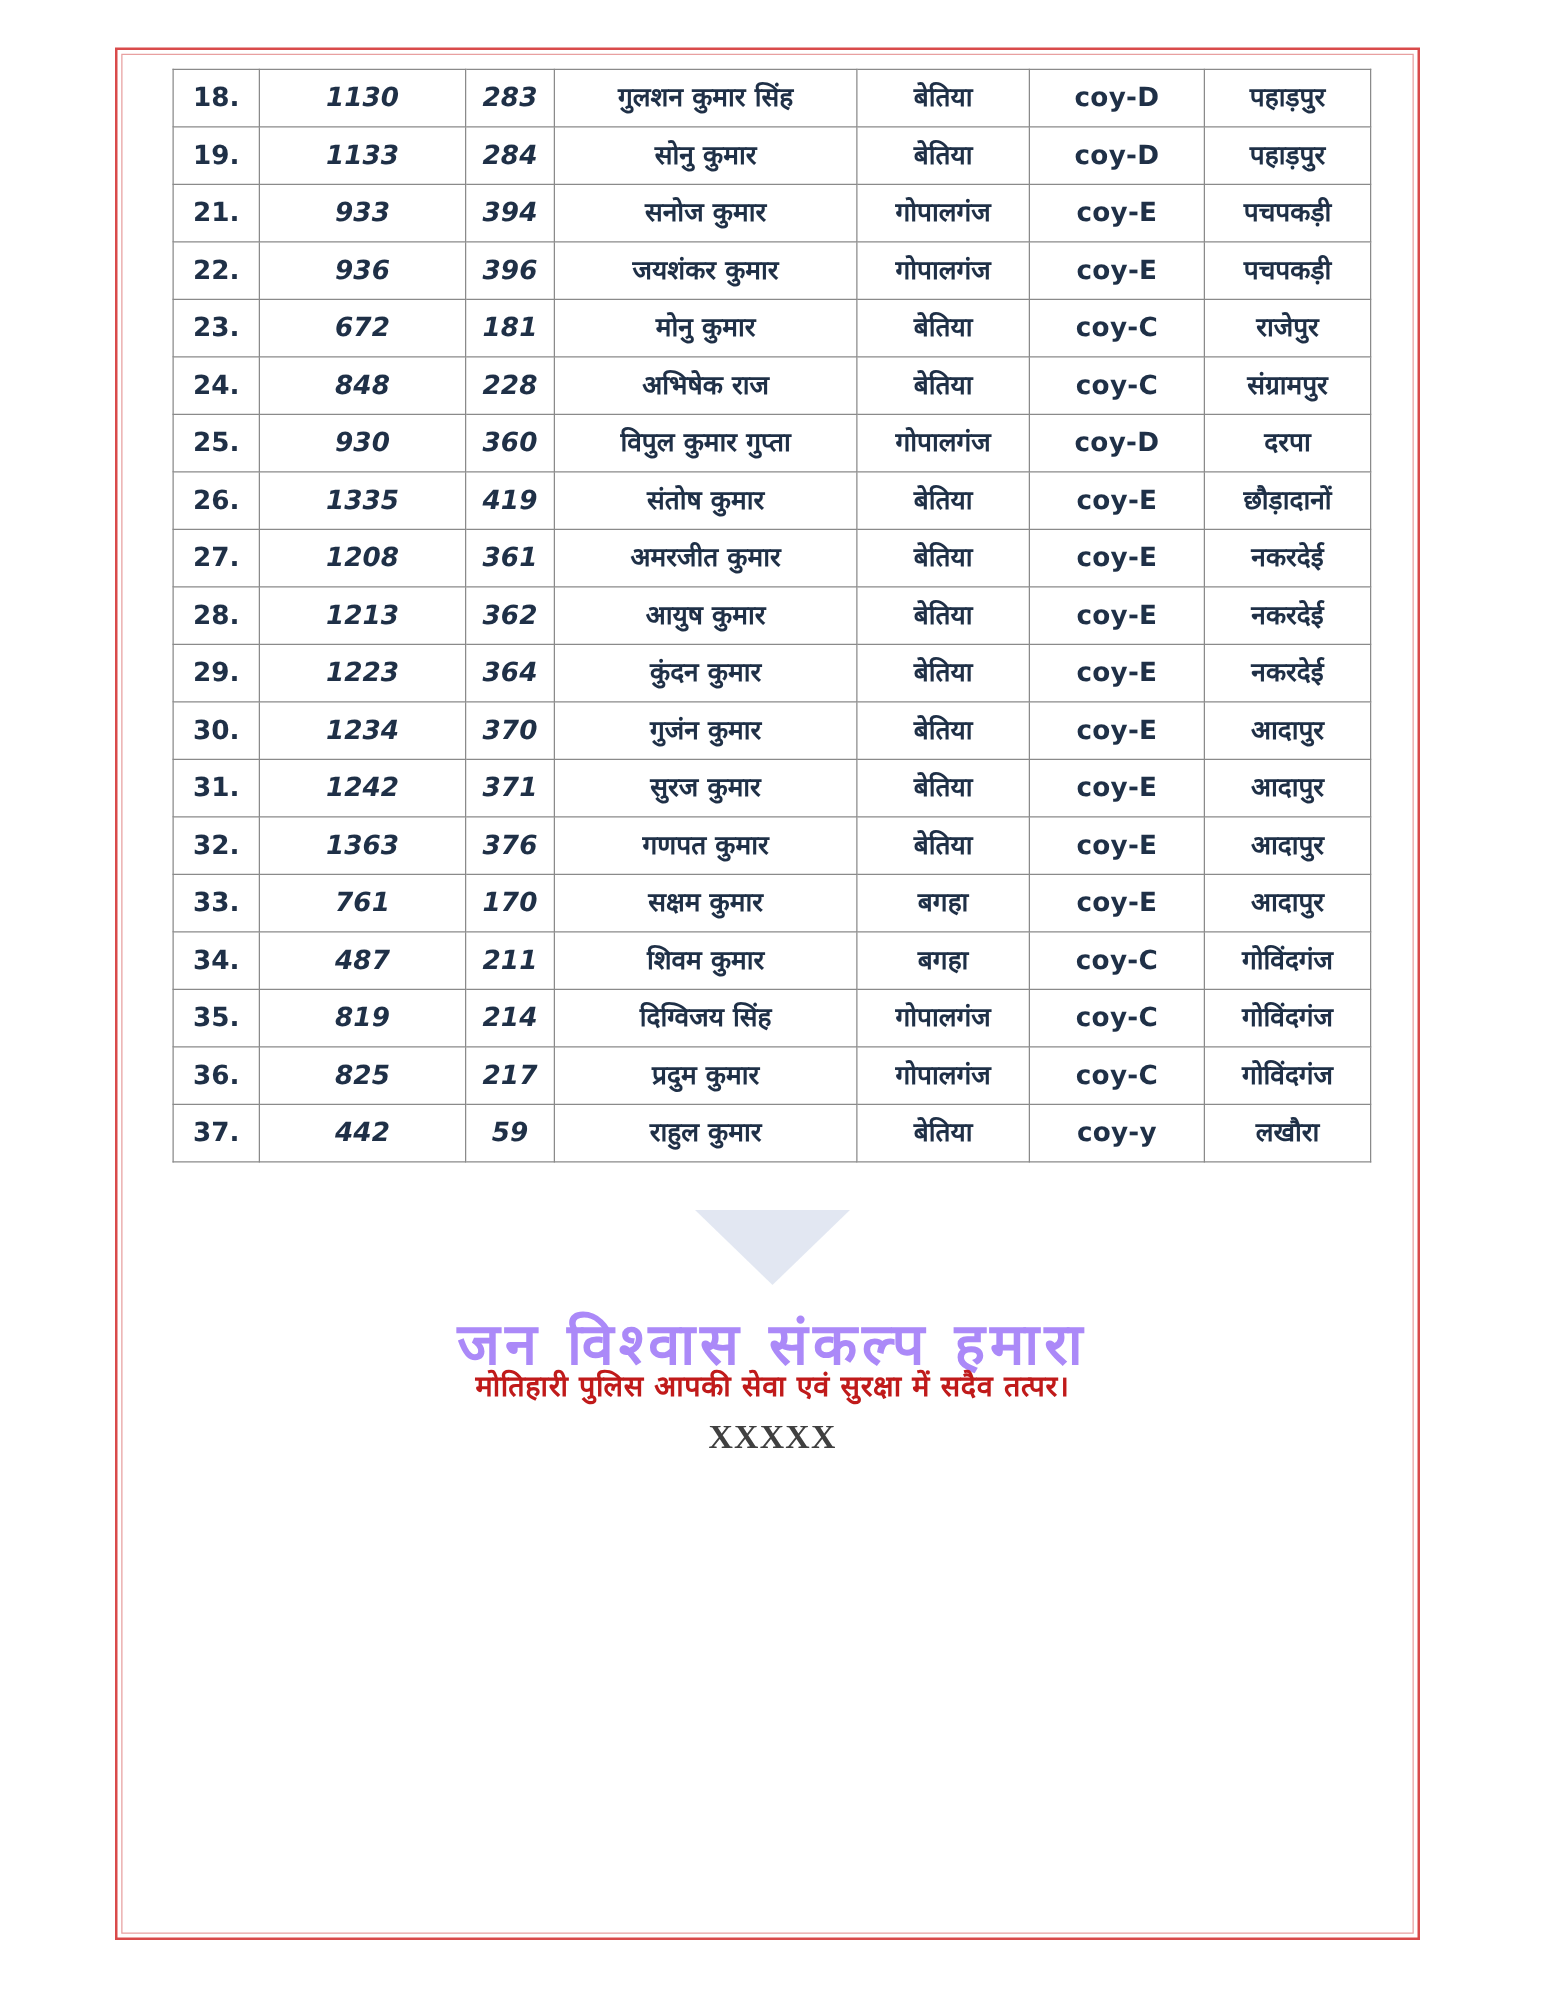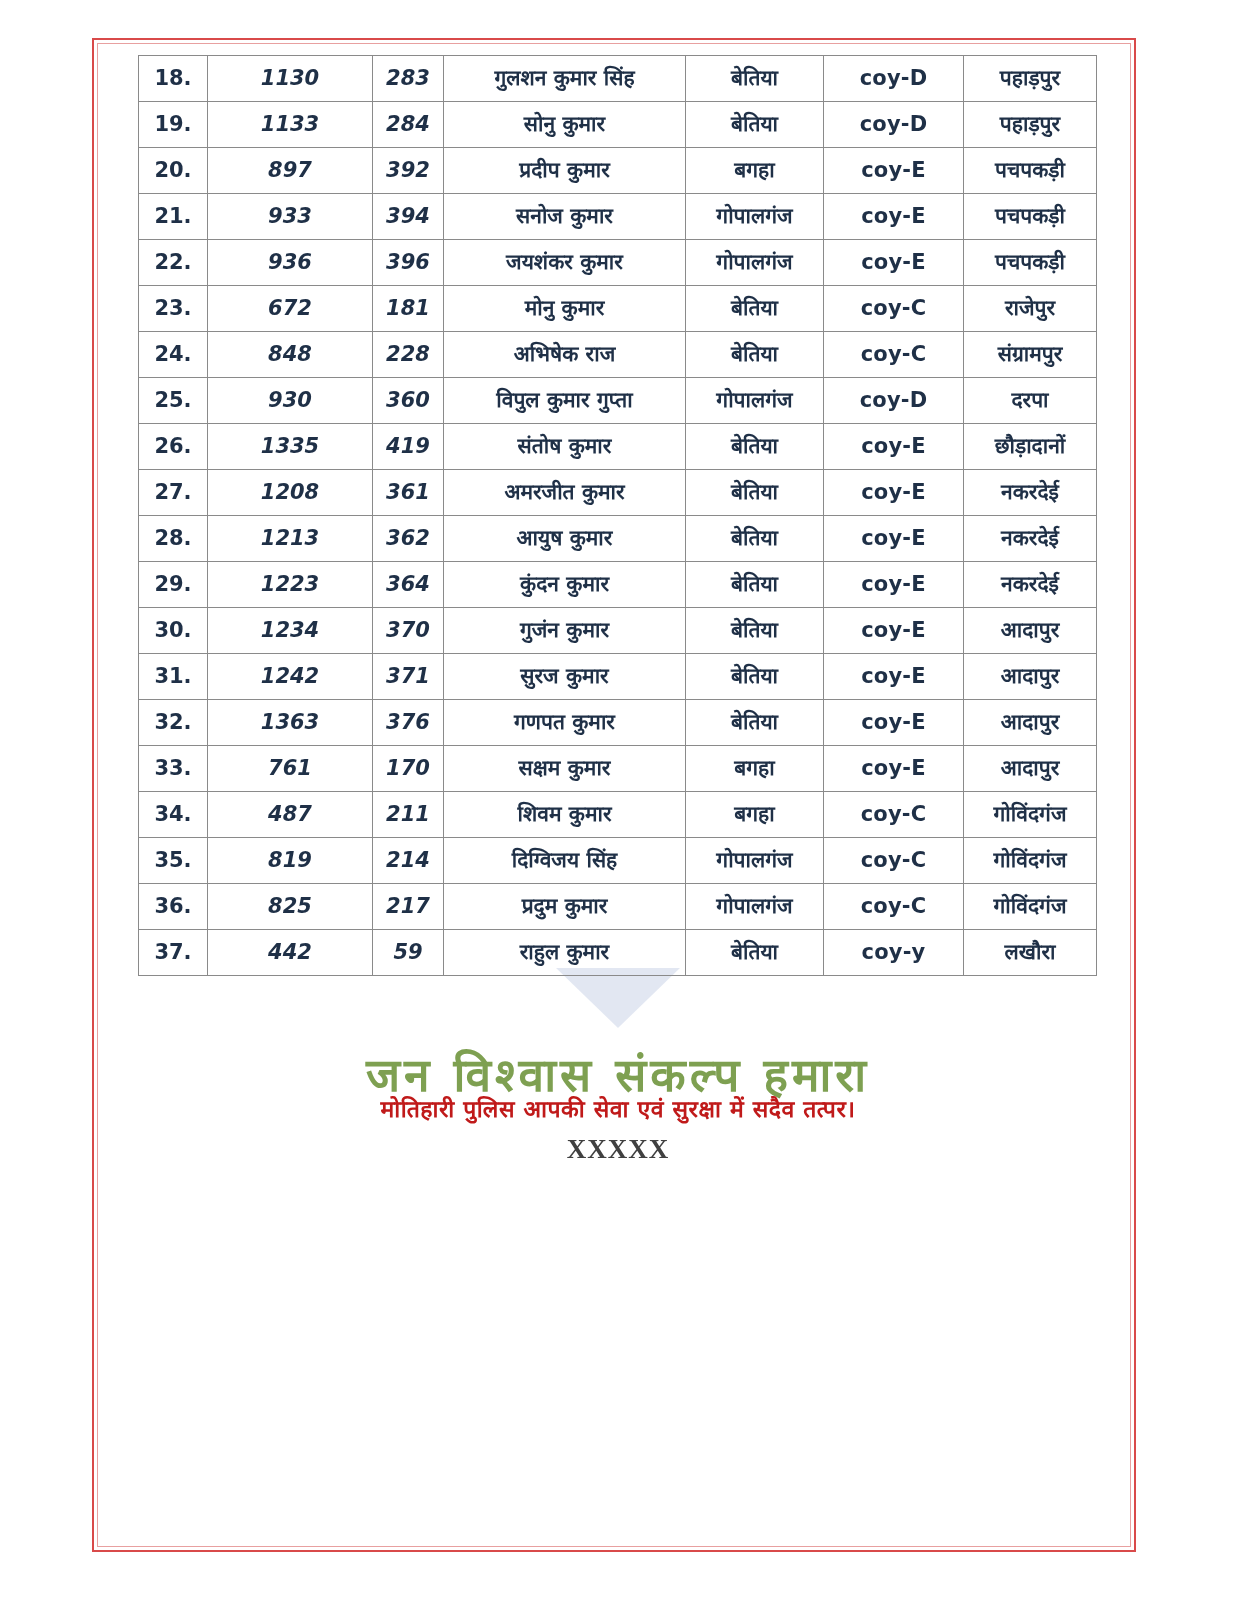--- a/index.html
+++ b/index.html
@@ -52,21 +52,21 @@
   .wm-text {
     position: absolute;
     left: 0;
     right: 0;
     top: 1042px;
     text-align: center;
     font-family: "DejaVu Sans", sans-serif;
     font-size: 46px;
     font-weight: 700;
     letter-spacing: 4px;
-    color: #4d7c0f;
+    color: #8b5cf6;
     opacity: 0.72;
     filter: blur(0.5px);
     white-space: nowrap;
     user-select: none;
   }
 
   
   .roster-wrap {
     position: absolute;
     left: 138px;
@@ -181,29 +181,20 @@
         <tr>
           <td class="sl">19.</td>
           <td class="num">1133</td>
           <td class="num">284</td>
           <td class="name">सोनु कुमार</td>
           <td class="dist">बेतिया</td>
           <td class="coy">coy-D</td>
           <td class="place">पहाड़पुर</td>
         </tr>
         <tr>
-          <td class="sl">20.</td>
-          <td class="num">897</td>
-          <td class="num">392</td>
-          <td class="name">प्रदीप कुमार</td>
-          <td class="dist">बगहा</td>
-          <td class="coy">coy-E</td>
-          <td class="place">पचपकड़ी</td>
-        </tr>
-        <tr>
           <td class="sl">21.</td>
           <td class="num">933</td>
           <td class="num">394</td>
           <td class="name">सनोज कुमार</td>
           <td class="dist">गोपालगंज</td>
           <td class="coy">coy-E</td>
           <td class="place">पचपकड़ी</td>
         </tr>
         <tr>
           <td class="sl">22.</td>

